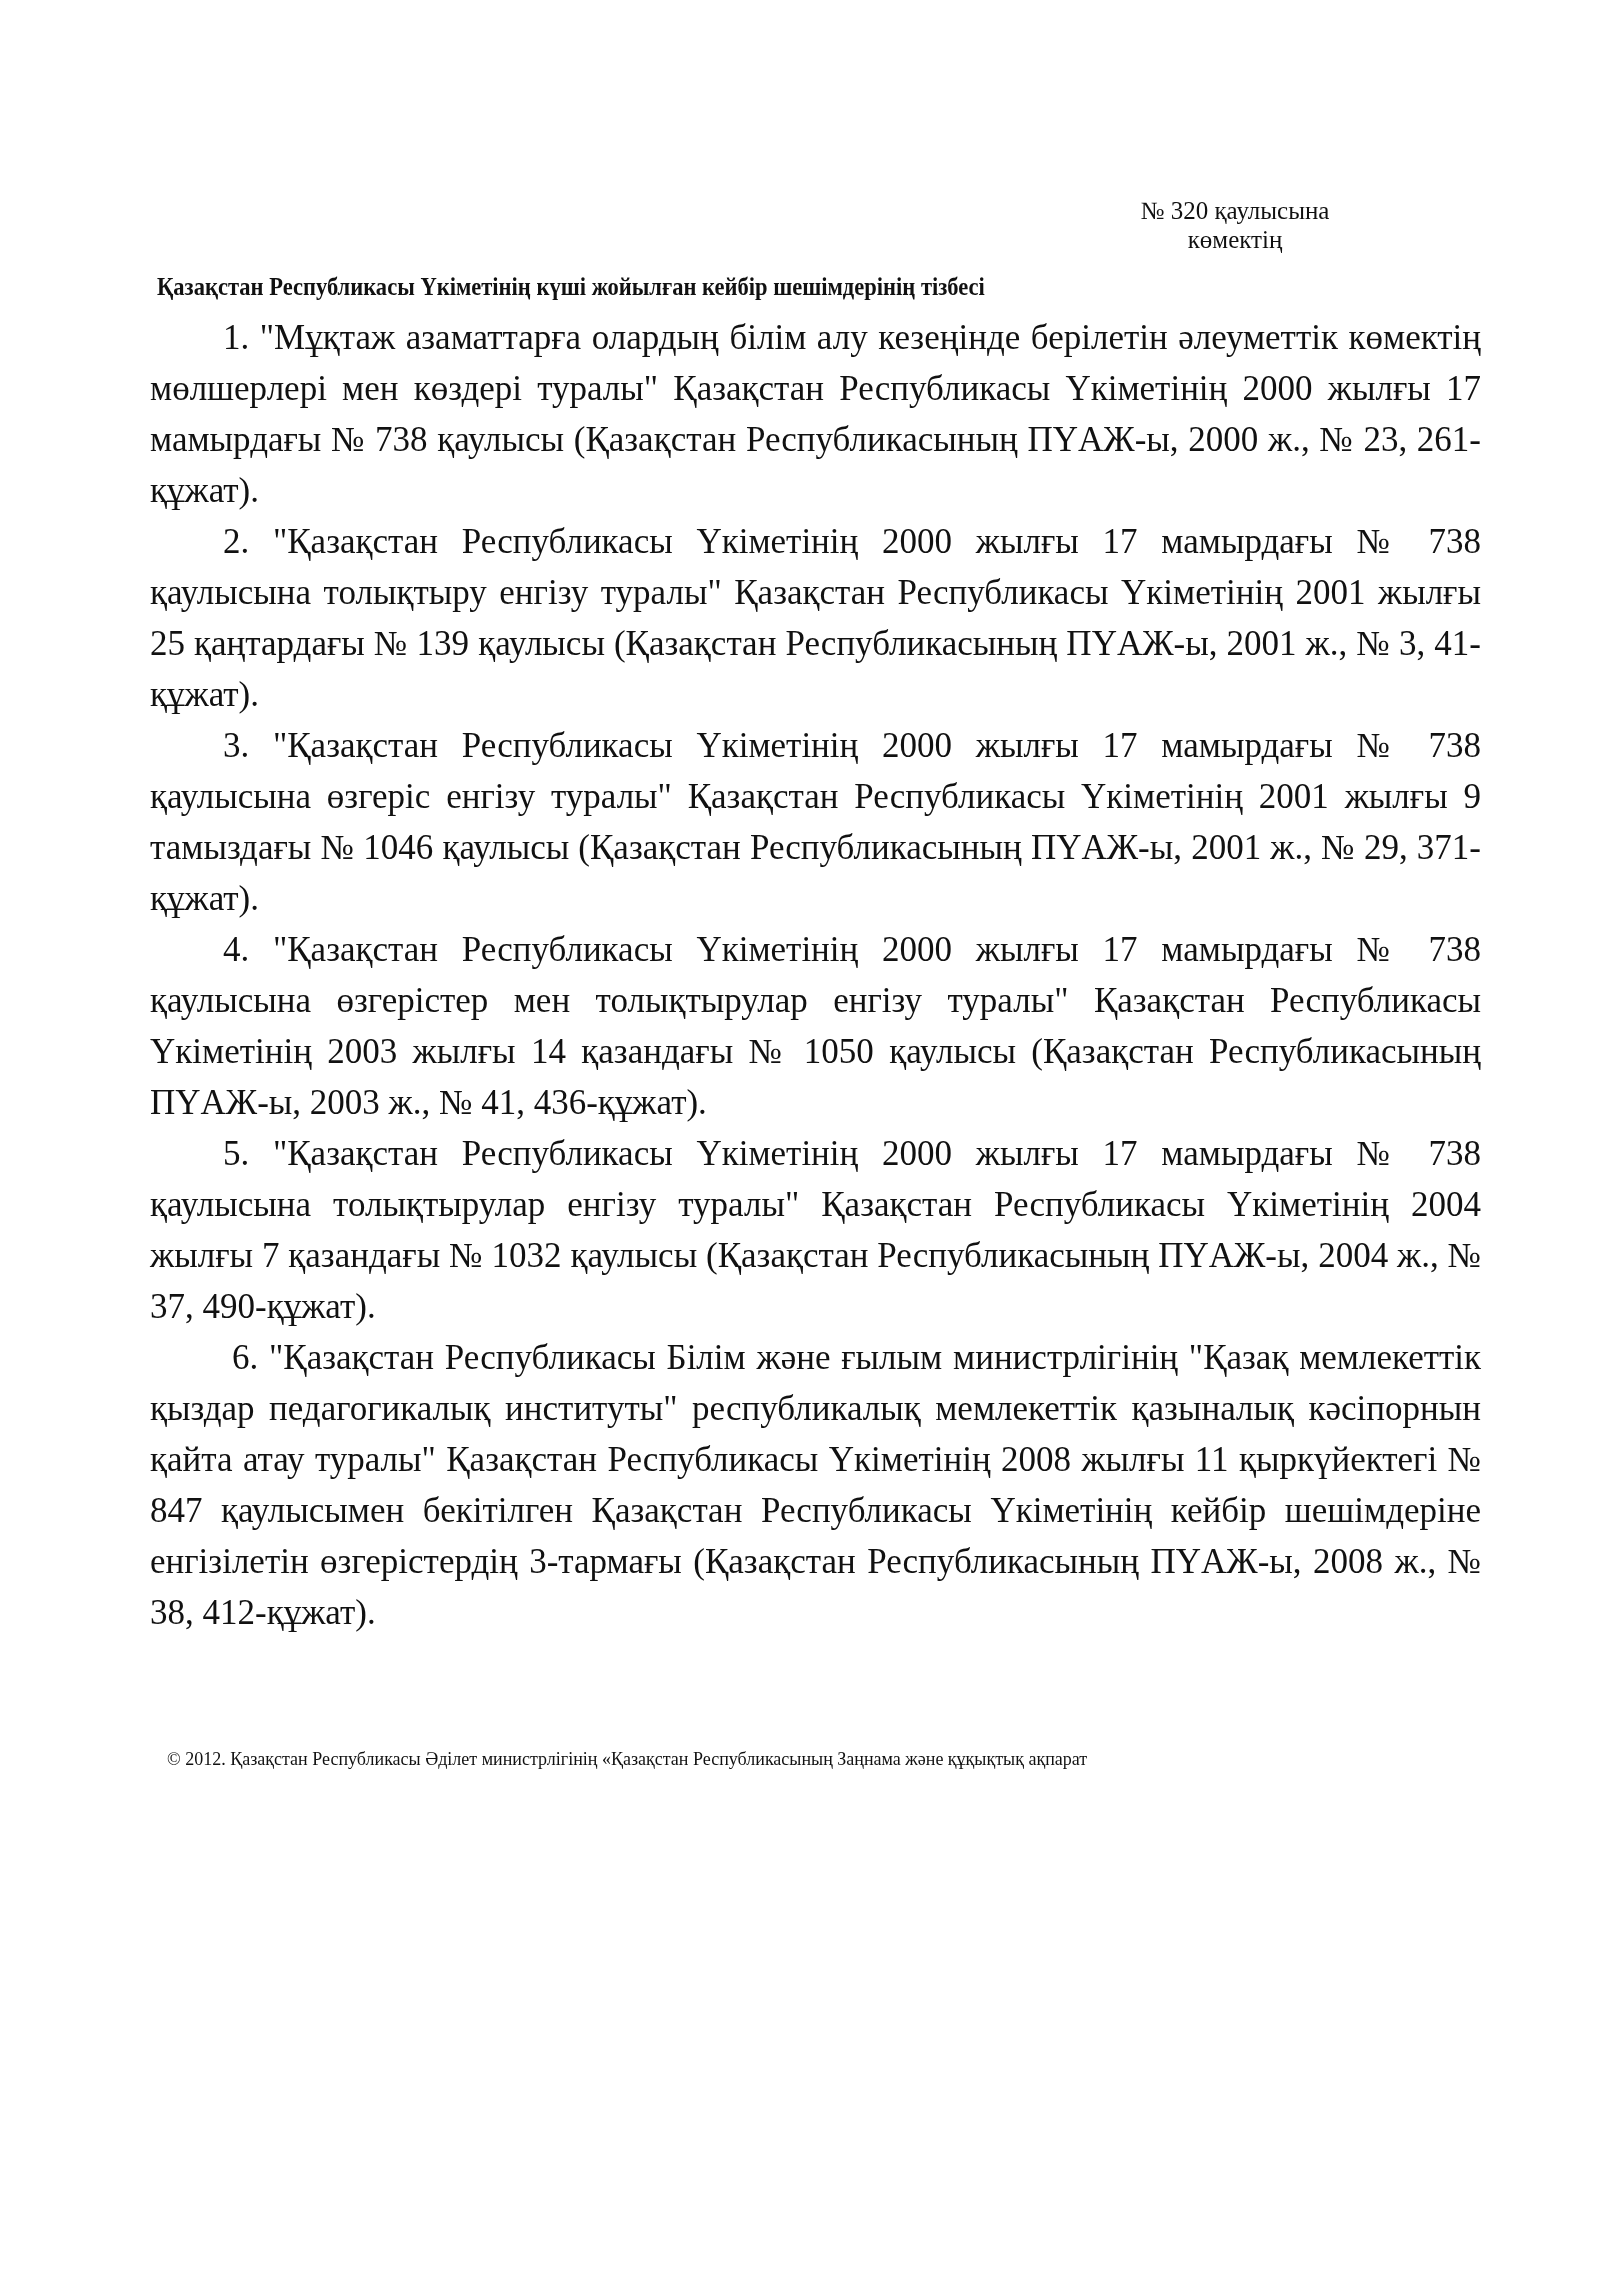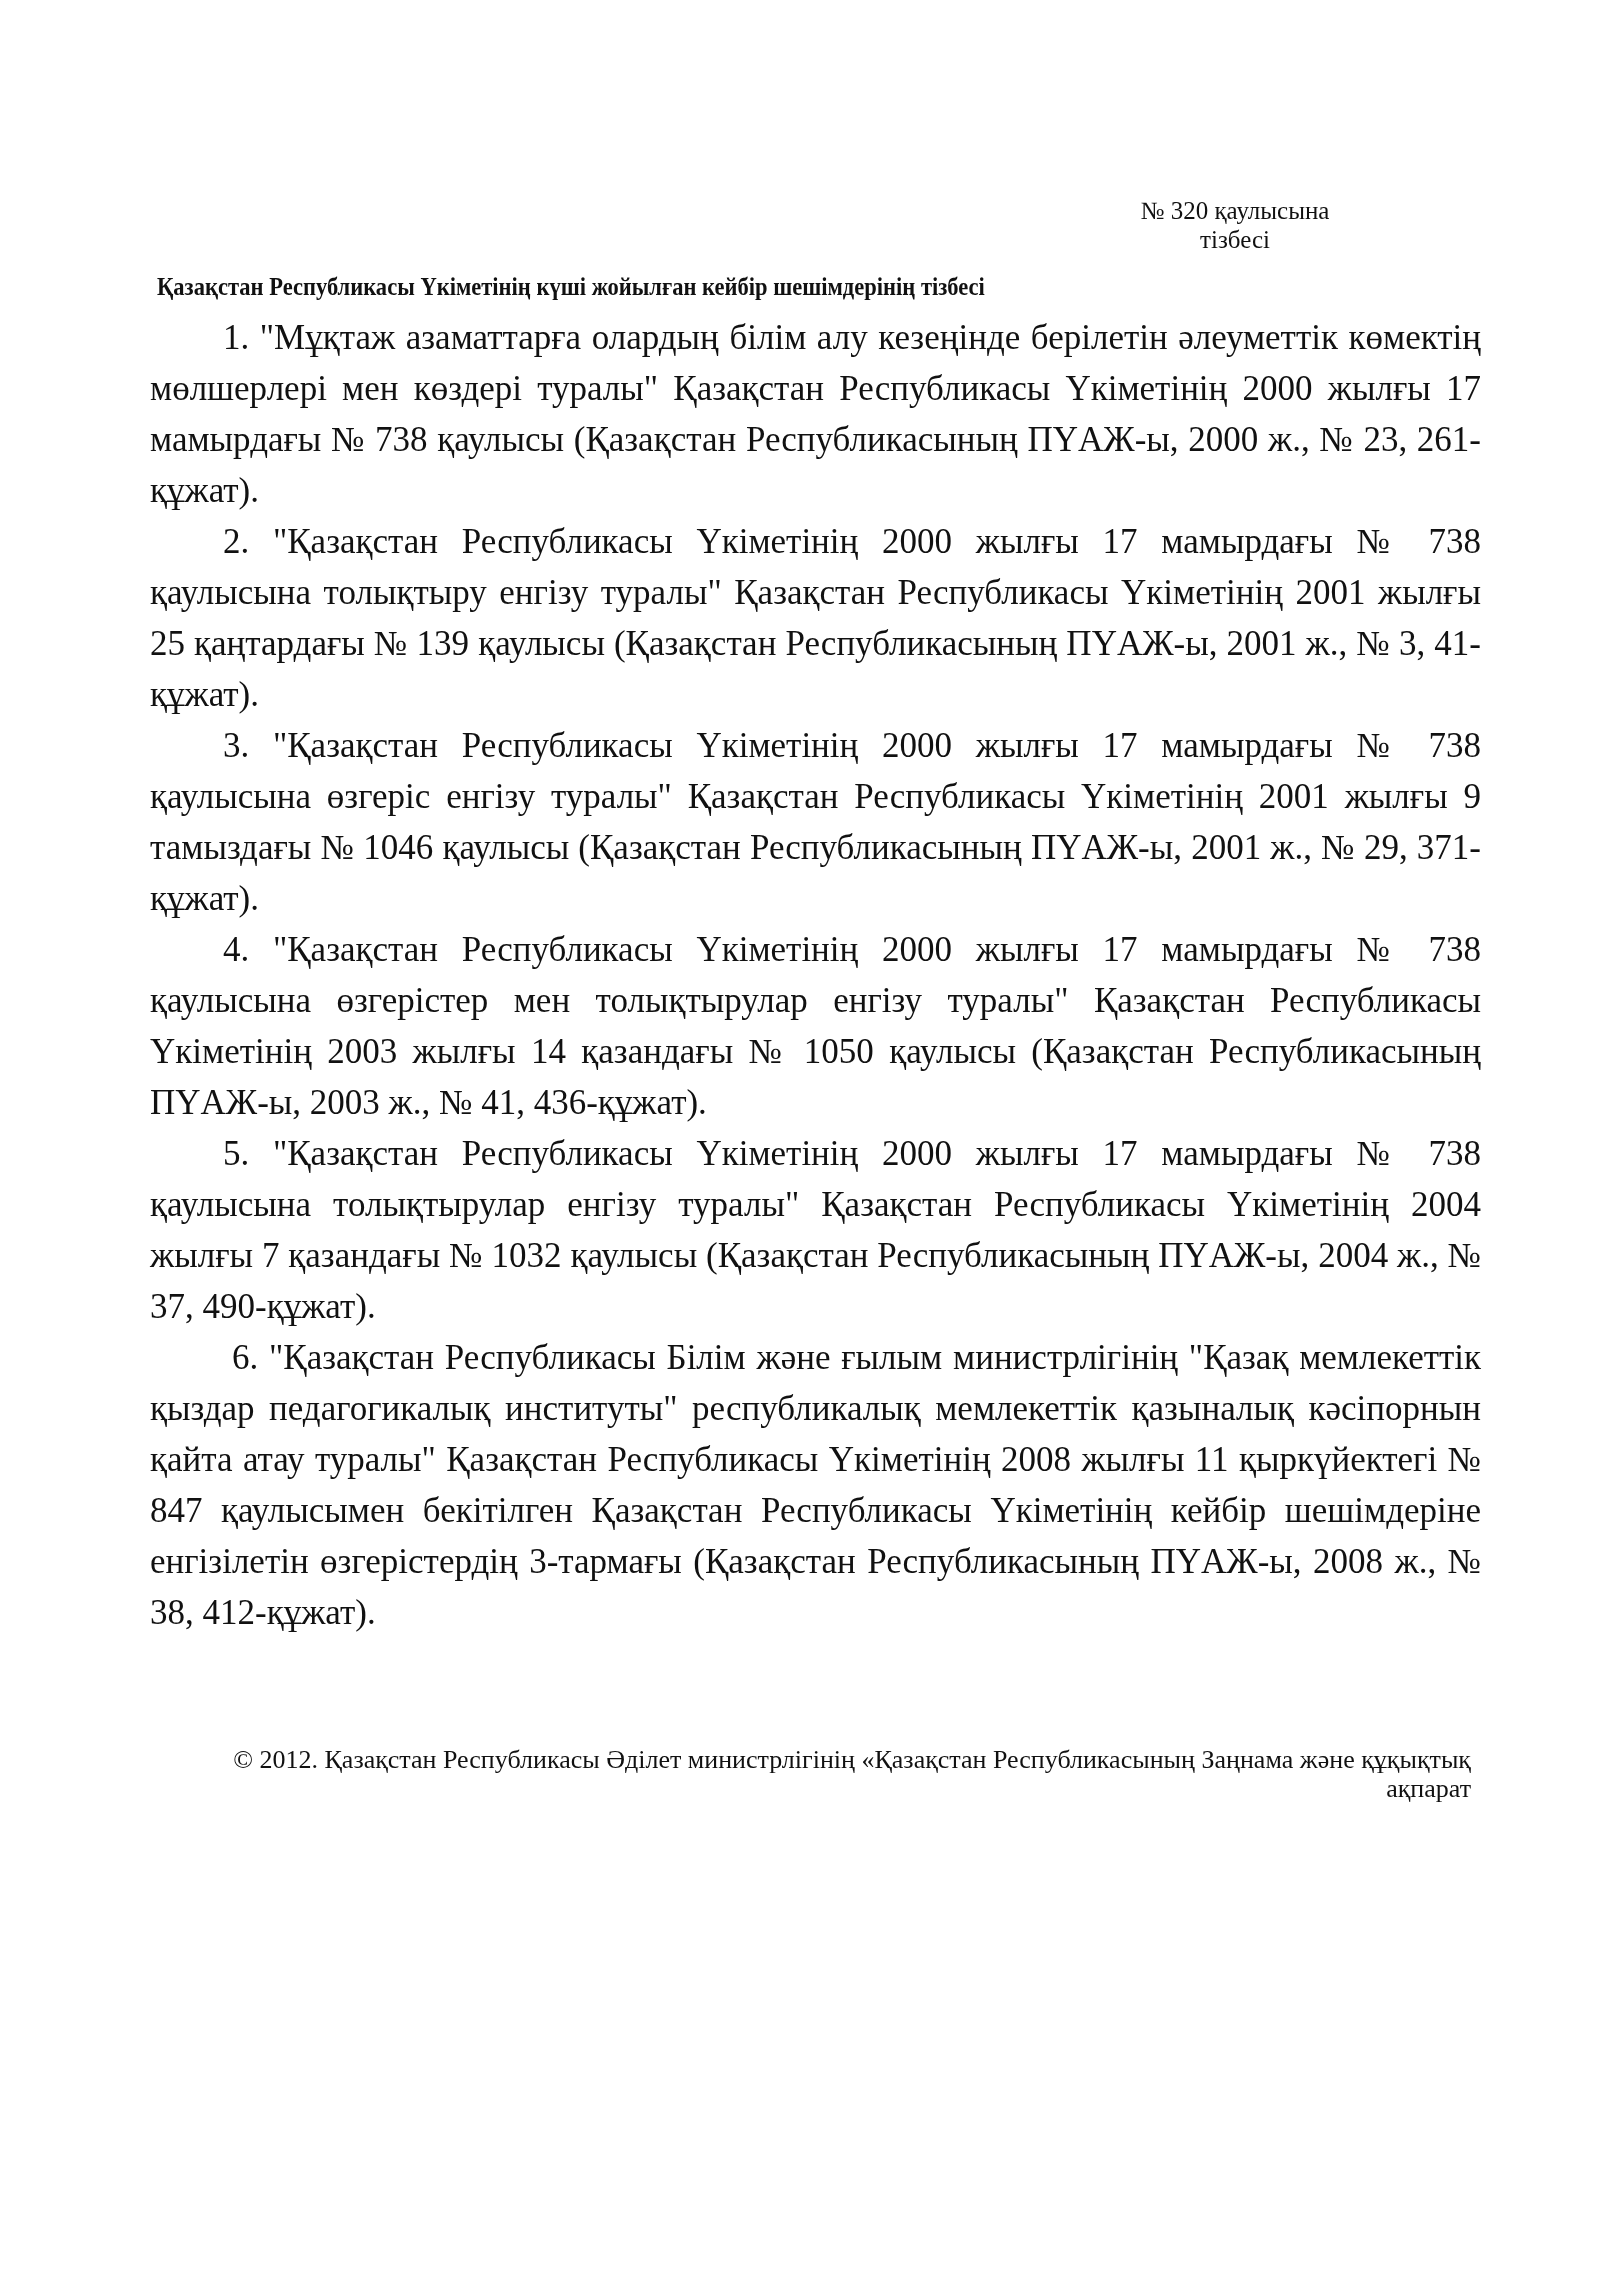--- a/index.html
+++ b/index.html
@@ -49,31 +49,31 @@
       text-align: justify;
       text-indent: 73px;
       margin: 0;
     }
     .para.indent-wide { text-indent: 82px; }
     .footer {
       position: absolute;
       left: 167px;
       top: 1745px;
       width: 1304px;
-      text-align: right;
-      font-size: 26px;
+      text-align: left;
+      font-size: 18px;
       line-height: 29px;
     }
   </style>
 </head>
 <body>
 
 <div class="annex">
   <div>№ 320 қаулысына</div>
-  <div>тізбесі</div>
+  <div>көмектің</div>
 </div>
 
 <div class="doc-title">Қазақстан Республикасы Үкіметінің күші жойылған кейбір шешімдерінің тізбесі</div>
 
 <div class="body-text">
   <p class="para">1. "Мұқтаж азаматтарға олардың білім алу кезеңінде берілетін әлеуметтік көмектің мөлшерлері мен көздері туралы" Қазақстан Республикасы Үкіметінің 2000 жылғы 17 мамырдағы № 738 қаулысы (Қазақстан Республикасының ПҮАЖ-ы, 2000 ж., № 23, 261-құжат).</p>
   <p class="para">2. "Қазақстан Республикасы Үкіметінің 2000 жылғы 17 мамырдағы № 738 қаулысына толықтыру енгізу туралы" Қазақстан Республикасы Үкіметінің 2001 жылғы 25 қаңтардағы № 139 қаулысы (Қазақстан Республикасының ПҮАЖ-ы, 2001 ж., № 3, 41-құжат).</p>
   <p class="para">3. "Қазақстан Республикасы Үкіметінің 2000 жылғы 17 мамырдағы № 738 қаулысына өзгеріс енгізу туралы" Қазақстан Республикасы Үкіметінің 2001 жылғы 9 тамыздағы № 1046 қаулысы (Қазақстан Республикасының ПҮАЖ-ы, 2001 ж., № 29, 371-құжат).</p>
   <p class="para">4. "Қазақстан Республикасы Үкіметінің 2000 жылғы 17 мамырдағы № 738 қаулысына өзгерістер мен толықтырулар енгізу туралы" Қазақстан Республикасы Үкіметінің 2003 жылғы 14 қазандағы № 1050 қаулысы (Қазақстан Республикасының ПҮАЖ-ы, 2003 ж., № 41, 436-құжат).</p>
   <p class="para">5. "Қазақстан Республикасы Үкіметінің 2000 жылғы 17 мамырдағы № 738 қаулысына толықтырулар енгізу туралы" Қазақстан Республикасы Үкіметінің 2004 жылғы 7 қазандағы № 1032 қаулысы (Қазақстан Республикасының ПҮАЖ-ы, 2004 ж., № 37, 490-құжат).</p>

